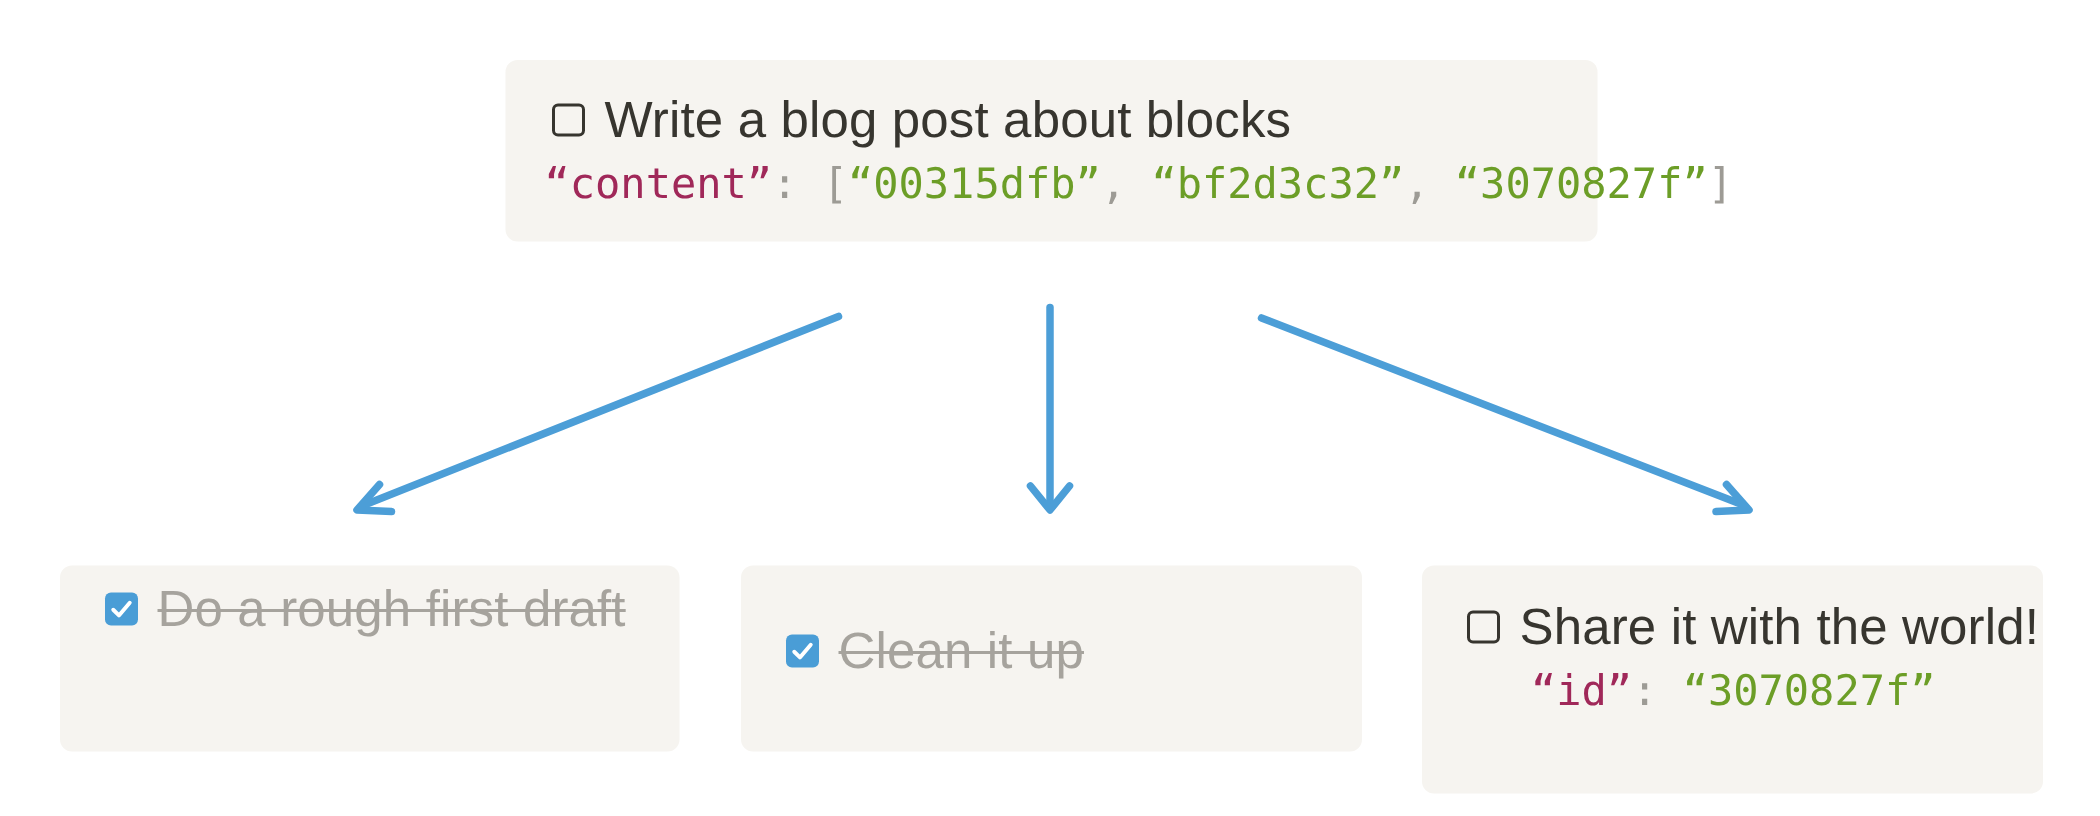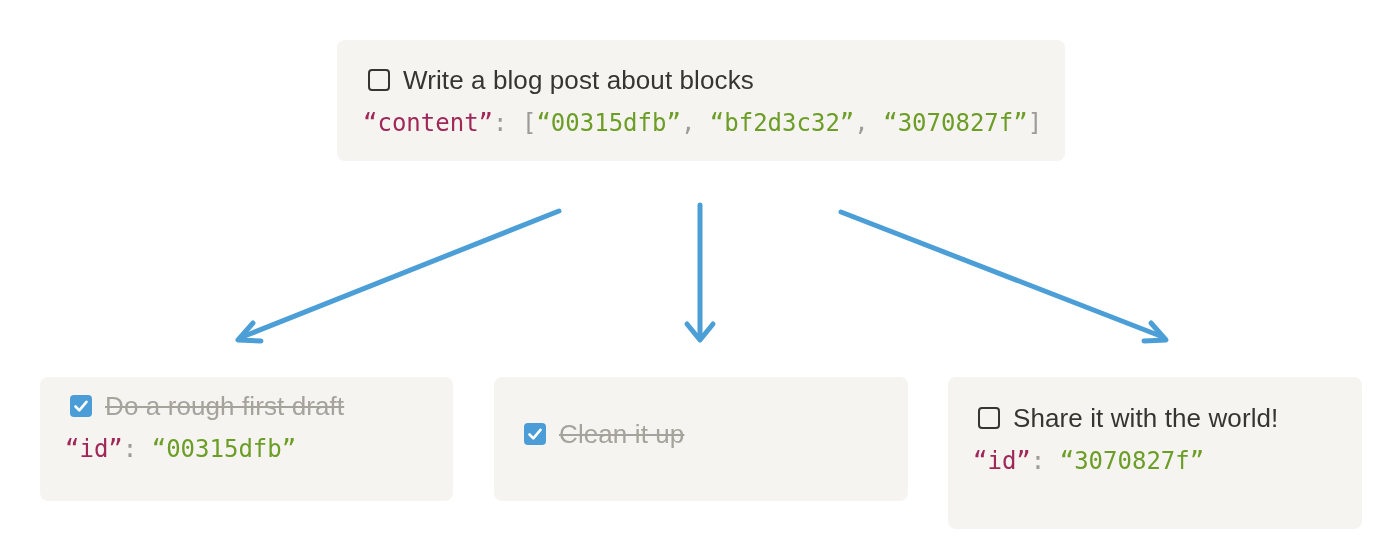--- a/index.html
+++ b/index.html
@@ -33,39 +33,40 @@
     flex: 0 0 auto;
     cursor: pointer;
   }
   .checkbox.unchecked { border: 2.5px solid var(--checkbox_border, #37352F); background: transparent; }
   .checkbox.checked {
     background: var(--checkbox_checked_bg, #4A9DD6);
     display: flex; align-items: center; justify-content: center;
   }
 
   .todo-label {
-    font-size: 26px;
+    font-size: 34px;
     line-height: 30px;
     color: var(--todo_text, #37352F);
     letter-spacing: 0.1px;
     white-space: nowrap;
   }
   .todo-label.done {
     color: var(--done_text, #A6A39D);
     text-decoration: line-through;
     text-decoration-thickness: 2px;
   }
 
   .code-row {
     margin-top: 12px;
     margin-left: -5px;
     font-family: "DejaVu Sans Mono", monospace;
-    font-size: 24px;
+    font-size: 28px;
     line-height: 32px;
     white-space: pre;
+    text-align: center;
   }
   .tok-key   { color: var(--code_key, #A02859); }
   .tok-str   { color: var(--code_string, #6C9E27); }
   .tok-punct { color: var(--code_punct, #9D9B95); }
 </style>
 </head>
 <body>
 
 <div class="canvas">
 
@@ -96,21 +97,20 @@
 
   <div class="card card-child1">
     <div class="todo-row">
       <span class="checkbox checked">
         <svg width="16" height="16" viewBox="0 0 16 16">
           <path d="M2.5,8.5 L6.3,12.3 L13.5,3.8" fill="none" stroke="#ffffff" stroke-width="2.6" stroke-linecap="round" stroke-linejoin="round"></path>
         </svg>
       </span>
       <span class="todo-label done">Do a rough first draft</span>
     </div>
-    <div class="code-row"><span class="tok-key">“id”</span><span class="tok-punct">: </span><span class="tok-str">“00315dfb”</span></div>
   </div>
 
   <div class="card card-child2">
     <div class="todo-row">
       <span class="checkbox checked">
         <svg width="16" height="16" viewBox="0 0 16 16">
           <path d="M2.5,8.5 L6.3,12.3 L13.5,3.8" fill="none" stroke="#ffffff" stroke-width="2.6" stroke-linecap="round" stroke-linejoin="round"></path>
         </svg>
       </span>
       <span class="todo-label done">Clean it up</span>

